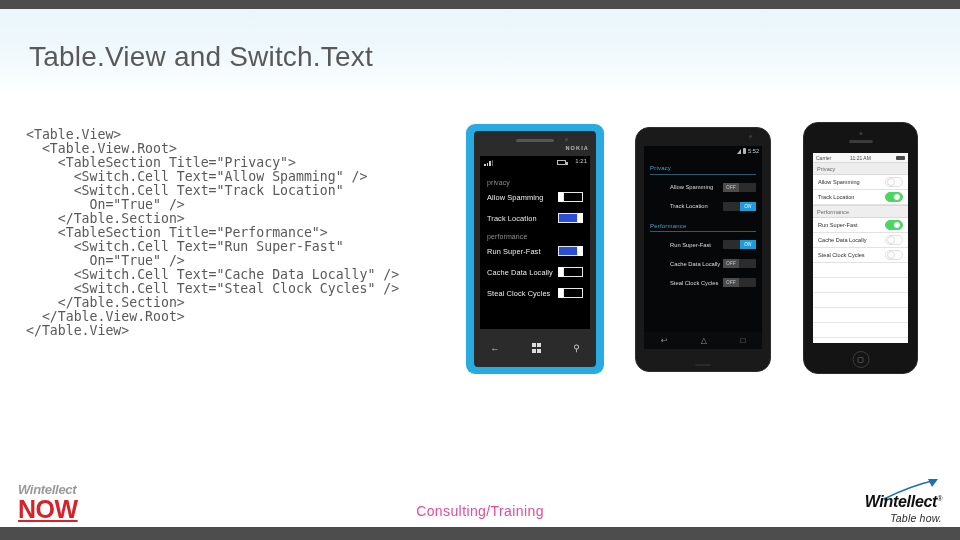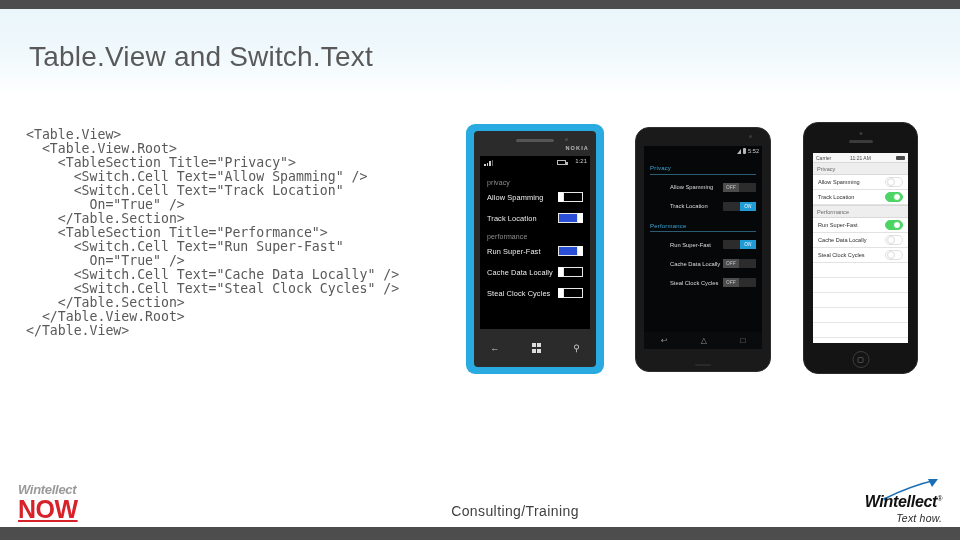--- a/index.html
+++ b/index.html
@@ -278,23 +278,22 @@
   }
   .fl-play {
     position: absolute; left: 25.5px; top: 8.5px;
     width: 0; height: 0;
     border-left: 6px solid #ffffff;
     border-top: 4px solid transparent;
     border-bottom: 4px solid transparent;
   }
   .footer-center {
     position: absolute; left: 50%; bottom: 21px; transform: translateX(-50%);
-    font-size: 14px; color: #404040; letter-spacing: 0.4px;
+    font-size: 14px; color: #ec4899; letter-spacing: 0.4px;
     white-space: nowrap;
-    margin-left: 35px;
   }
   .footer-right {
     position: absolute; right: 18px; bottom: 17px;
     text-align: right; line-height: 1;
   }
   .fr-main {
     font-size: 16px; font-weight: bold; font-style: italic; color: #111;
     letter-spacing: -0.3px; position: relative; display: inline-block;
   }
   .fr-reg { font-size: 7px; vertical-align: super; font-weight: normal; }
@@ -542,16 +541,16 @@
 
 <div class="footer-center">Consulting/Training</div>
 
 <div class="footer-right">
   <svg class="fr-swoosh" viewBox="0 0 58 22">
     <path d="M2 20 C14 14, 32 6, 54 1" stroke="#1b6fb5" stroke-width="1.4" fill="none"></path>
     <path d="M46 0 L56 0 L50 8 Z" fill="#1b6fb5"></path>
     <circle cx="3" cy="20" r="1.6" fill="#1b6fb5"></circle>
   </svg>
   <div class="fr-main"><span>Wintellect</span><span class="fr-reg">®</span></div>
-  <div class="fr-sub">Text how.</div>
+  <div class="fr-sub">Table how.</div>
 </div>
 
 <div class="bottom-bar"></div>
 
 </body></html>

